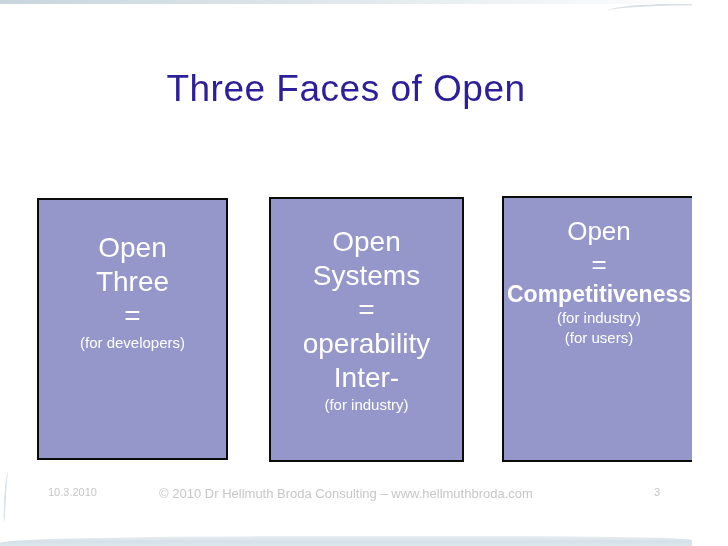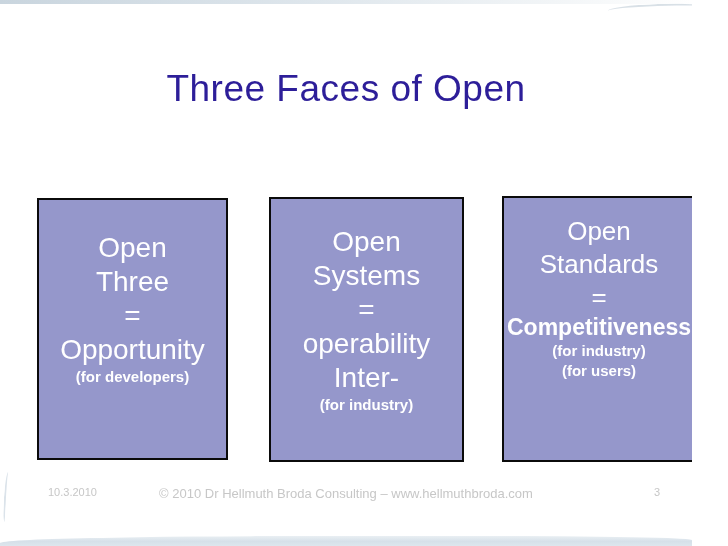--- a/index.html
+++ b/index.html
@@ -64,21 +64,21 @@
     color: #ffffff;
     text-align: center;
   }
   .box1 { left: 37px;  top: 198px; width: 191px; height: 262px; padding-top: 31px; }
   .box2 { left: 269px; top: 197px; width: 195px; height: 265px; padding-top: 26px; }
   .box3 { left: 502px; top: 196px; width: 194px; height: 266px; padding-top: 17px; }
 
   .ln-lg { font-size: 28px; line-height: 34px; font-weight: 400; }
   .box3 .ln-lg { font-size: 26px; line-height: 33px; }
   .ln-md { font-size: 23px; line-height: 27px; font-weight: 700; }
-  .ln-sm { font-size: 15px; line-height: 20px; font-weight: 700; }
+  .ln-sm { font-size: 15px; line-height: 20px; font-weight: 400; }
 
   
   .footer { position: absolute; top: 484px; left: 0; width: 100%; height: 18px; color: #c7c7c7; }
   .footer-date   { position: absolute; left: 48px; top: 2px; font-size: 11px; }
   .footer-copy   { position: absolute; left: 0; right: 0; top: 2px; text-align: center; font-size: 13px; }
   .footer-page   { position: absolute; right: 32px; top: 2px; font-size: 11px; }
 </style>
 </head>
 <body>
 
@@ -87,36 +87,34 @@
   <div class="artifact-top"></div>
   <div class="artifact-top-right"></div>
   <div class="artifact-left-line"></div>
 
   <h1 class="title">Three Faces of Open</h1>
 
   <div class="box box1">
     <div class="ln-lg">Open</div>
     <div class="ln-lg">Three</div>
     <div class="ln-lg">=</div>
-    <div class="ln-lg">Opportunity</div>
     <div class="ln-sm">(for developers)</div>
   </div>
 
   <div class="box box2">
     <div class="ln-lg">Open</div>
     <div class="ln-lg">Systems</div>
     <div class="ln-lg">=</div>
     <div class="ln-lg">operability</div>
     <div class="ln-lg">Inter-</div>
     <div class="ln-sm">(for industry)</div>
   </div>
 
   <div class="box box3">
     <div class="ln-lg">Open</div>
-    <div class="ln-lg">Standards</div>
     <div class="ln-lg">=</div>
     <div class="ln-md">Competitiveness</div>
     <div class="ln-sm">(for industry)</div>
     <div class="ln-sm">(for users)</div>
   </div>
 
   <div class="footer">
     <span class="footer-date">10.3.2010</span>
     <span class="footer-copy">© 2010 Dr Hellmuth Broda Consulting – www.hellmuthbroda.com</span>
     <span class="footer-page">3</span>

